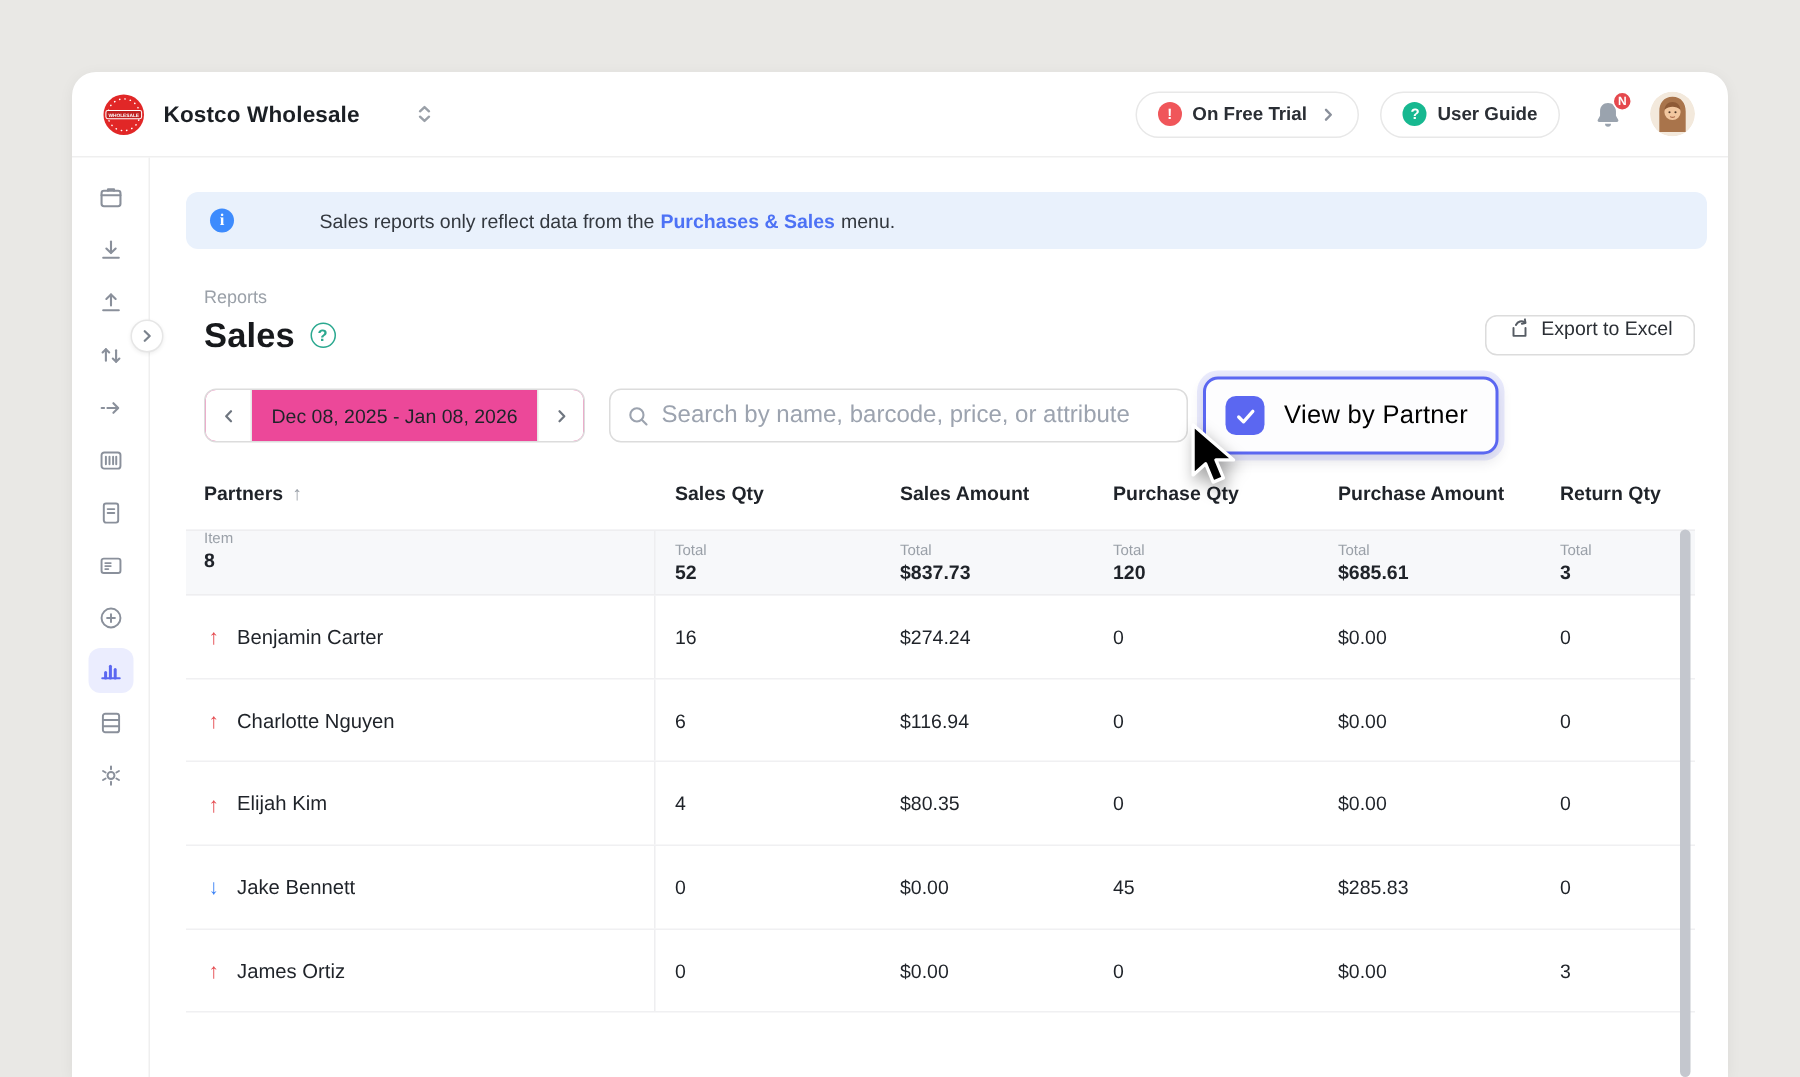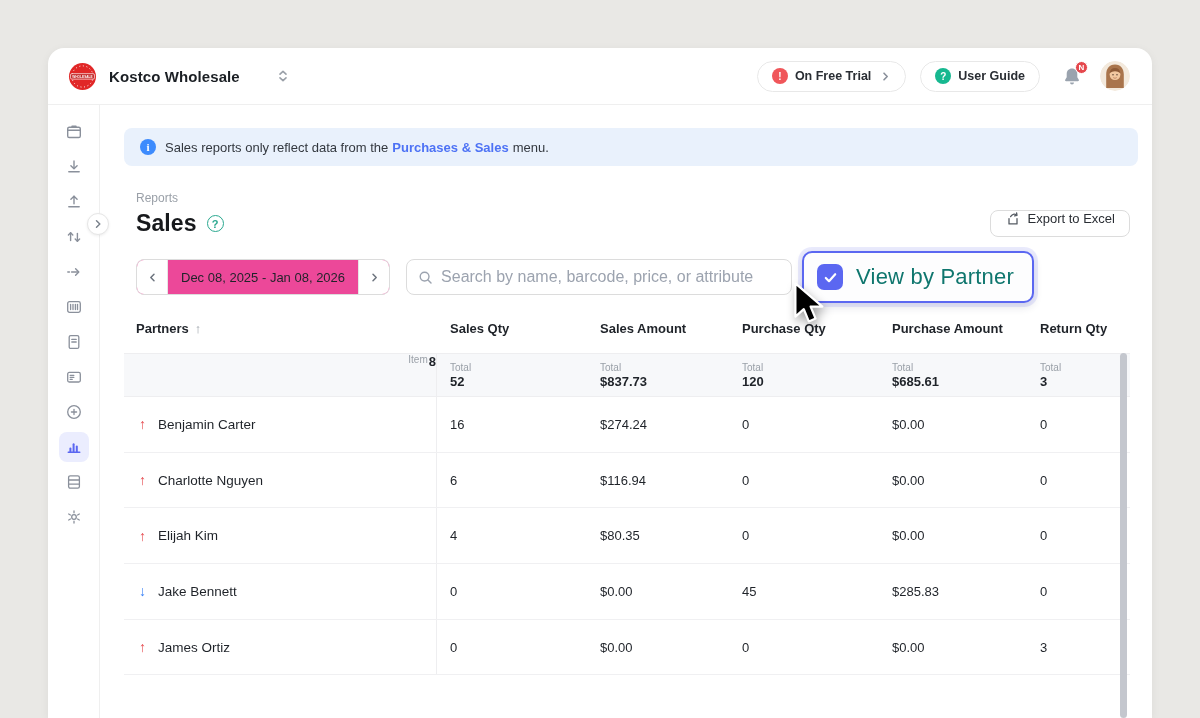--- a/index.html
+++ b/index.html
@@ -42,21 +42,21 @@
     background:#fff; border:1px solid #E6E6E6; box-shadow:0 1px 3px rgba(0,0,0,.07);
     display:flex; align-items:center; justify-content:center; color:#7A828C; cursor:pointer; z-index:5; }
 
   .content { flex:1; position:relative; padding:0 14px 0 24px; }
 
   
   .banner { margin-top:23px; height:38px; background:#E9F1FC; border-radius:8px;
     display:flex; align-items:center; padding:0 16px; gap:9px; }
   .info-icon { width:16px; height:16px; border-radius:50%; background:#3D8BFD; color:#fff;
     font-size:11px; font-weight:700; display:flex; align-items:center; justify-content:center; flex:0 0 auto; font-family:"Liberation Serif",serif; }
-  .banner-text { font-size:13px; color:#33383F; display:flex; gap:4px; }
+  .banner-text { font-size:13px; color:#33383F; display:flex; gap:4px;margin-left:48px; }
   .banner-text .lnk { color:#4D72F5; font-weight:700; cursor:pointer; }
 
   
   .page-head { margin:25px 8px 0 12px; display:flex; align-items:flex-end; justify-content:space-between; }
   .breadcrumb { font-size:12px; color:#9AA0A8; }
   .title-row { display:flex; align-items:center; gap:10px; margin-top:5px; }
   .page-title { font-size:23px; font-weight:700; color:#17191C; letter-spacing:.1px; }
   .help-icon { width:17px; height:17px; border-radius:50%; border:1.4px solid #2AA88F; color:#2AA88F;
     font-size:11px; font-weight:700; display:flex; align-items:center; justify-content:center; cursor:pointer; }
   .export-btn { height:27px; display:flex; gap:8px; padding:0 14px;
@@ -70,42 +70,42 @@
   .date-nav .nav-btn:last-child { border-left:1px solid #E6E6E6; }
   .date-value { display:flex; align-items:center; padding:0 13px; font-size:13px; color:#1F2329; cursor:pointer; }
   .search-box { margin-left:16px; width:386px; height:36px; border:1px solid #DCDCDC; border-radius:8px;
     display:flex; align-items:center; padding:0 11px; gap:8px; background:#fff; }
   .search-box input { border:0; outline:0; flex:1; font-size:16px; color:#1F2329; font-family:inherit; background:transparent; }
   .search-box input::placeholder { color:#9CA3AF; }
   .vbp { margin-left:10px; height:52px; display:flex; align-items:center; gap:13px; padding:0 18px 0 13px;
     background:#FDFDFE; border:2px solid #5B67F1; border-radius:10px;
     box-shadow:0 0 0 4px rgba(91,103,241,.13), 0 4px 9px rgba(40,45,80,.14); cursor:pointer; }
   .vbp-check { width:26px; height:26px; border-radius:7px; background:#5B67F1; display:flex; align-items:center; justify-content:center; }
-  .vbp-label { font-size:22px; color:#0f766e; letter-spacing:.2px; }
+  .vbp-label { font-size:17px; color:#000000; letter-spacing:.2px; }
 
   
   .tabs { margin:23px 0 0 12px; display:flex; gap:28px; border-bottom:1px solid #ECECEC; }
   .tab { font-size:14px; font-weight:700; color:#24282E; padding:6px 2px 12px; cursor:pointer;
     border-bottom:3px solid transparent; margin-bottom:-1px; }
   .tab.active { color:#5B67F1; border-bottom-color:#5B67F1; }
 
   
   .table { width:1006px; }
   .trow { display:grid; grid-template-columns:313px 150px 142px 150px 148px 1fr; align-items:center; }
   .trow > div { padding-left:13px; }
   .trow > div:first-child { padding-left:12px; }
   .thead { height:50px; }
   .thead .th { font-size:13px; font-weight:700; color:#1F2329; display:flex; align-items:center; gap:6px; }
   .sort-arrow { color:#9AA0A8; font-size:13px; }
   .summary { height:44px; background:#F7F8FA; border-top:1px solid #EEEEF0; border-bottom:1px solid #EEEEF0; }
   .summary .cell { display:flex; flex-direction:column; justify-content:center; gap:1px; height:100%; }
   .summary .mini { font-size:10px; color:#9AA0A8; }
   .summary .val { font-size:13px; font-weight:700; color:#1F2329; }
   .summary > div:first-child, .drow > div:first-child { border-right:1px solid #EEEEF0; height:100%; display:flex; }
-  .summary > div:first-child { flex-direction:row; justify-content:flex-end; }
+  .summary > div:first-child { flex-direction:column; justify-content:flex-start; }
   .drow { height:55.7px; border-bottom:1px solid #F0F0F2; font-size:13px; color:#1F2329; }
   .drow .partner { align-items:center; gap:9px; }
   .trend { font-size:14px; width:13px; text-align:center; }
   .trend.up { color:#E5484D; }
   .trend.down { color:#3B82F6; }
   .pname { font-size:13.5px; }
 
   
   .scroll-thumb { position:absolute; right:25px; top:305px; width:7px; height:365px;
     border-radius:4px; background:#C4C7CE; }

